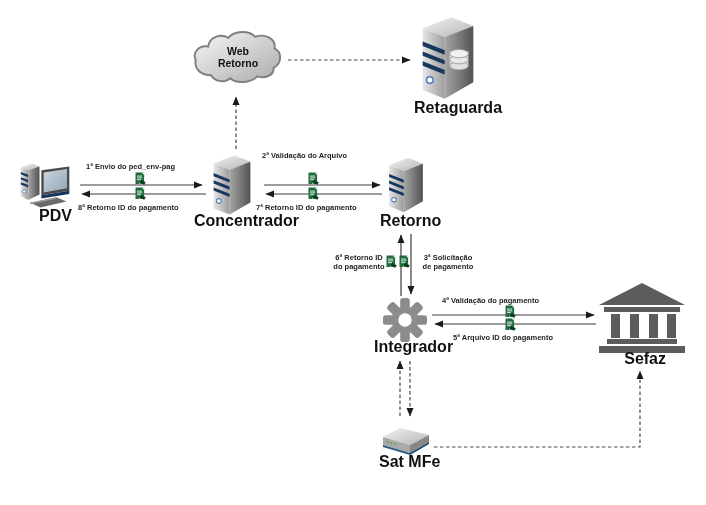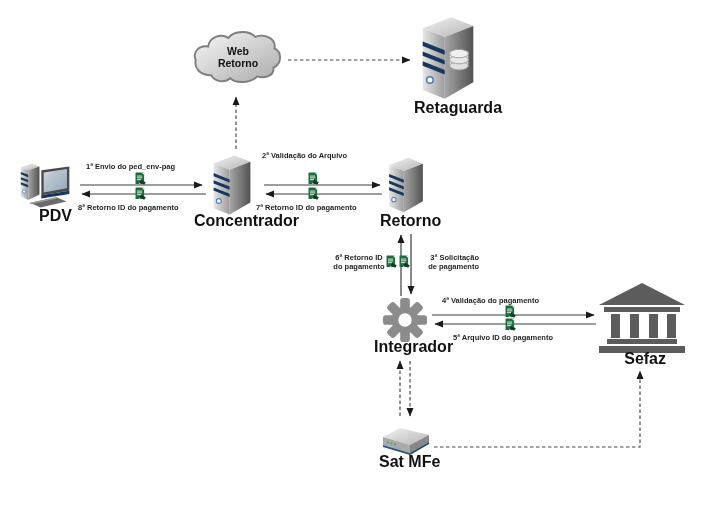--- a/index.html
+++ b/index.html
@@ -15,21 +15,21 @@
   }
   .cloud-text{
     position:absolute;font-weight:bold;font-size:10.5px;color:#111;
     text-align:center;line-height:11.5px;
   }
   .edge-label{
     position:absolute;font-weight:bold;font-size:7.5px;color:#1f1f1f;
     text-align:left;white-space:nowrap;line-height:9px;
   }
   .edge-label.right-align{text-align:center;}
-  .edge-label.left-align{text-align:right;}
+  .edge-label.left-align{text-align:center;}
   .doc{position:absolute;width:11px;height:13px;}
   .solid-edge{stroke:#3d3d3d;stroke-width:1.2;fill:none;}
   .dashed-edge{stroke:#4a4a4a;stroke-width:1.2;fill:none;stroke-dasharray:3.5 2.5;}
 </style>
 </head>
 <body>
 
 <div class="canvas">
 
   <svg width="0" height="0" style="position:absolute">

